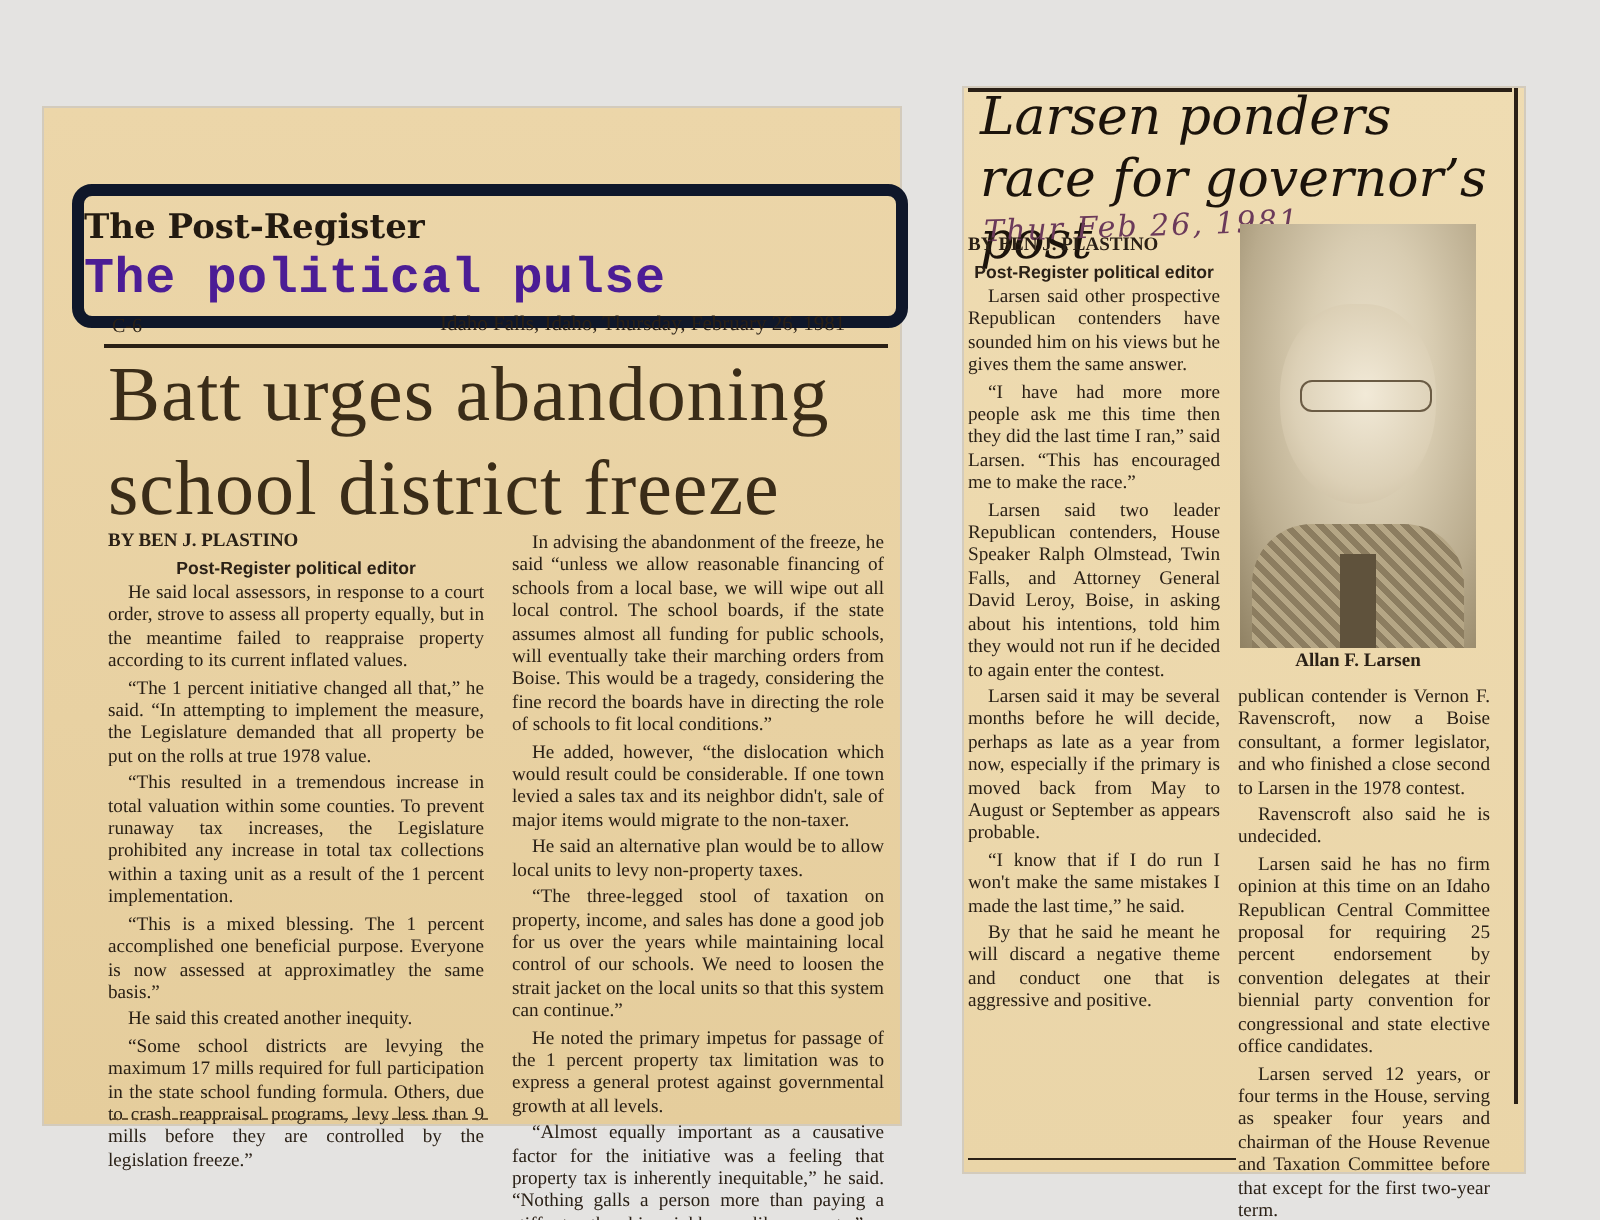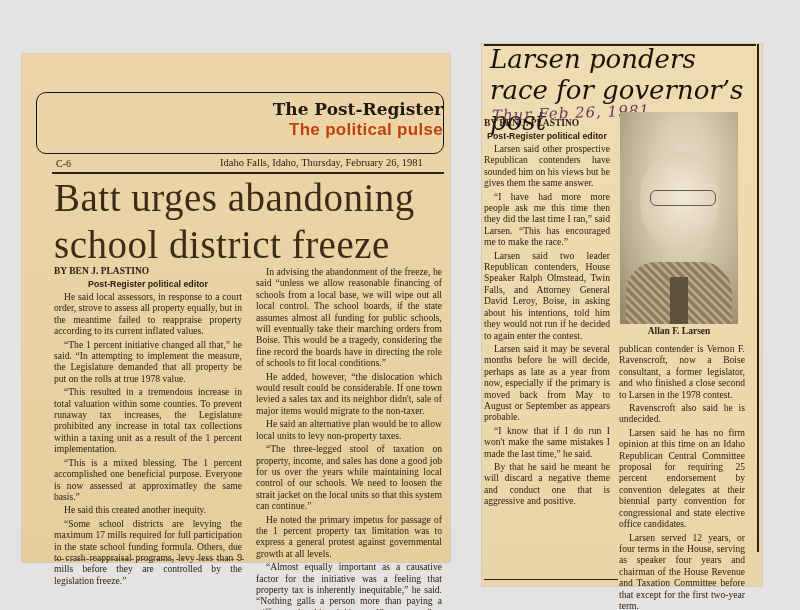--- a/index.html
+++ b/index.html
@@ -1,22 +1,22 @@
 <!DOCTYPE html>
 <html><head>
 <meta charset="utf-8">
 <style>
   html,body{margin:0;padding:0;}
   body{width:800px;height:610px;background:#e4e3e1;position:relative;overflow:hidden;font-family:"Liberation Serif",serif;color:#2a2016;}
   .clip{position:absolute;background:#e9d3a6;box-shadow:0 0 0 1px rgba(160,130,80,.25);}
   .clip-left{left:22px;top:54px;width:428px;height:508px;background:linear-gradient(180deg,#ecd6a9 0%,#e8d1a2 60%,#e5cd9c 100%);}
   .clip-right{left:482px;top:44px;width:280px;height:542px;background:linear-gradient(180deg,#efdcb2 0%,#ead5a8 100%);}
-  .banner{position:absolute;left:36px;top:92px;width:406px;height:60px;border:1px solid #0f172a;border-radius:10px;text-align:right;}
+  .banner{position:absolute;left:36px;top:92px;width:406px;height:60px;border:6px solid #0f172a;border-radius:10px;text-align:left;}
   .banner .t1{font-family:"DejaVu Serif",serif;font-weight:bold;font-size:17px;margin-top:6px;color:#231a10;}
-  .banner .t2{font-family:Liberation Sans, sans-serif;font-weight:bold;font-size:17px;margin-top:1px;color:#c2410c;letter-spacing:.3px;}
+  .banner .t2{font-family:Liberation Mono, monospace;font-weight:bold;font-size:25px;margin-top:1px;color:#4c1d95;letter-spacing:.3px;}
   .pagenum{position:absolute;left:56px;top:158px;font-size:10px;}
   .dateline{position:absolute;right:360px;top:157px;font-size:10.5px;}
   .rule{position:absolute;left:52px;top:172px;width:392px;height:2px;background:#2a2016;}
   .headline{position:absolute;left:54px;top:174px;width:395px;font-family:"Liberation Serif",serif;font-size:39px;line-height:47px;color:#3a2c18;letter-spacing:.5px;}
   .col{position:absolute;font-size:9.6px;line-height:11.4px;text-align:justify;}
   .col p{margin:0 0 2px 0;text-indent:10px;}
   .byline{text-align:left;font-weight:bold;font-size:9.5px;line-height:11px;text-indent:0!important;}
   .byline2{text-align:center;font-weight:bold;font-family:"Liberation Sans",sans-serif;font-size:8.8px;line-height:10px;text-indent:0!important;}
   .col-a{left:54px;top:266px;width:188px;}
   .col-b{left:256px;top:266px;width:186px;}

